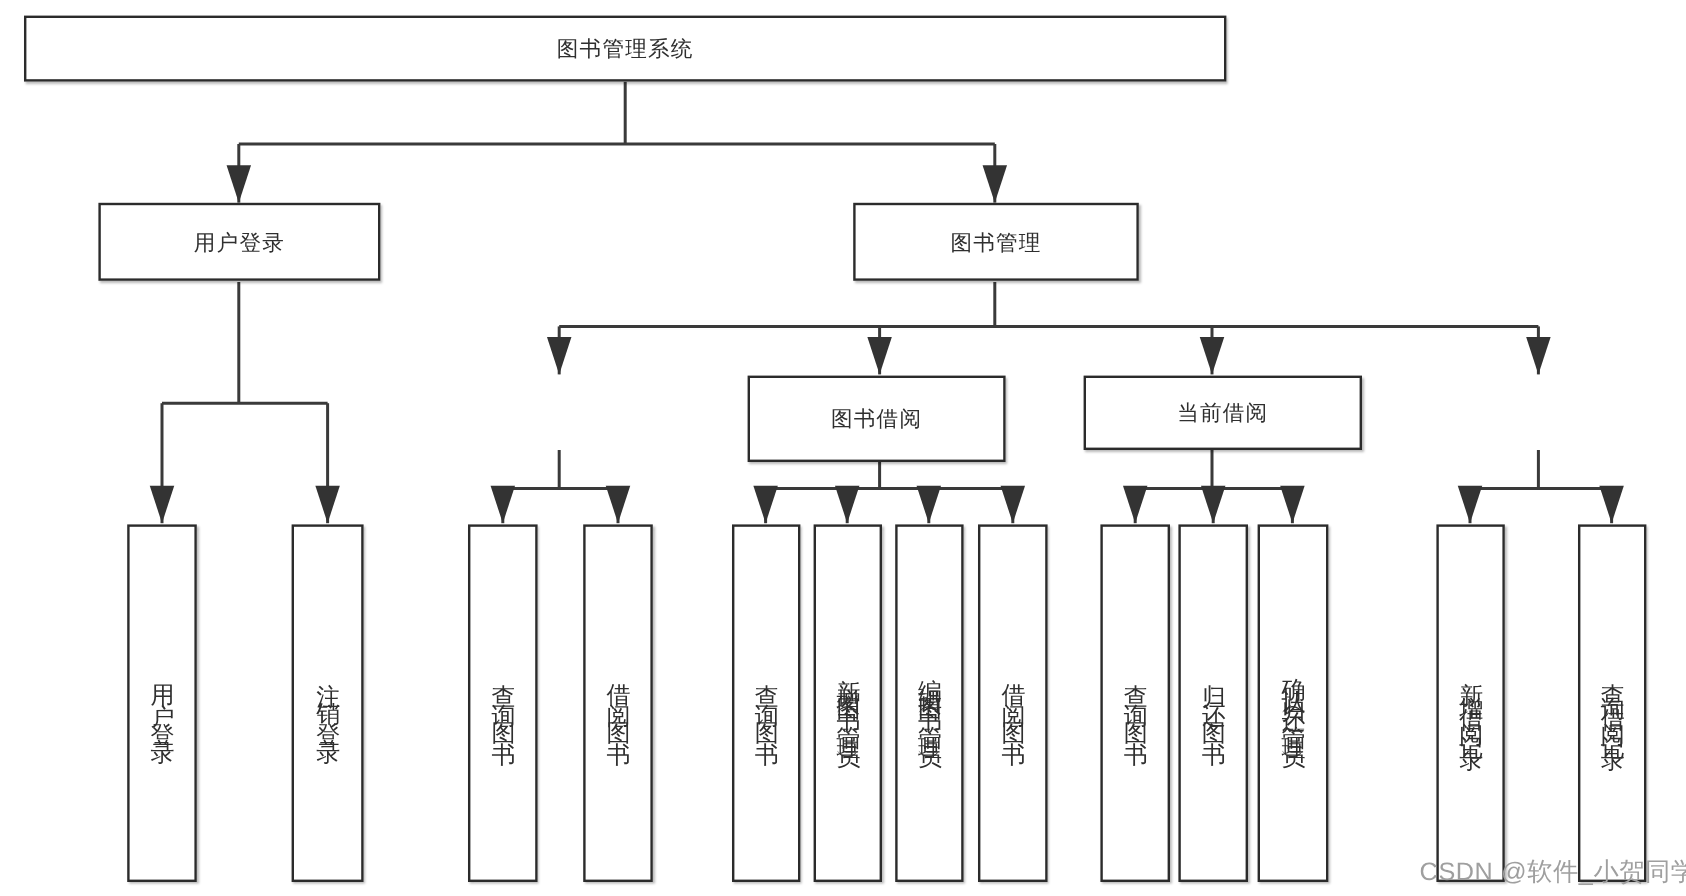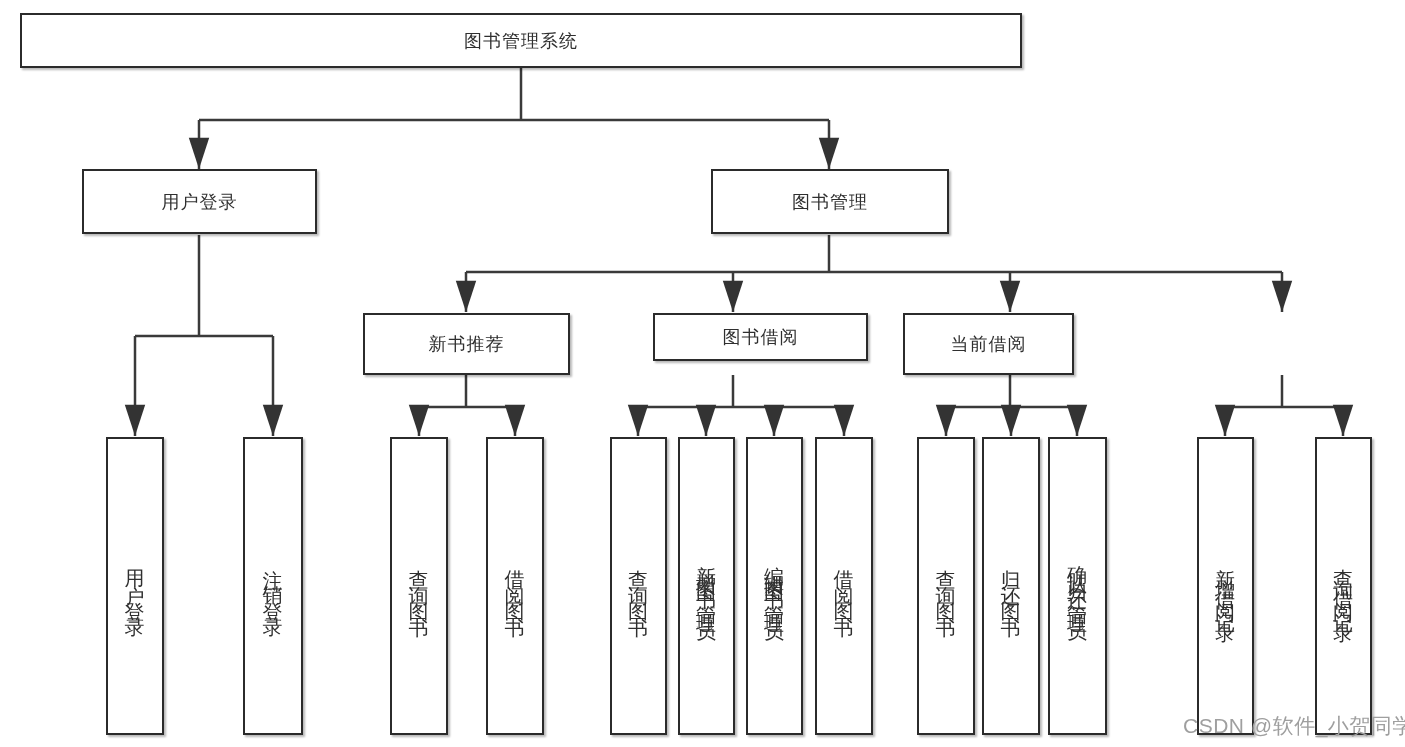--- a/index.html
+++ b/index.html
@@ -76,27 +76,24 @@
     <span>图书管理系统</span>
   </div>
 
   <div class="node hnode" style="left:82px;top:169px;width:235px;height:65px">
     <span>用户登录</span>
   </div>
   <div class="node hnode" style="left:711px;top:169px;width:238px;height:65px">
     <span>图书管理</span>
   </div>
 
-  <div class="node hnode" style="left:363px;top:313px;width:207px;height:62px">
-    <span>新书推荐</span>
-  </div>
-  <div class="node hnode" style="left:653px;top:313px;width:215px;height:48px">
+  <div class="node hnode" style="left:623px;top:313px;width:215px;height:72px">
     <span>图书借阅</span>
   </div>
-  <div class="node hnode" style="left:903px;top:313px;width:171px;height:62px">
+  <div class="node hnode" style="left:903px;top:313px;width:232px;height:62px">
     <span>当前借阅</span>
   </div>
 
   <div class="node vnode ls-a" style="left:106px;top:437px;width:58px;height:298px">
     <span>用户登录</span>
   </div>
   <div class="node vnode ls-a" style="left:243px;top:437px;width:60px;height:298px">
     <span>注销登录</span>
   </div>
 

